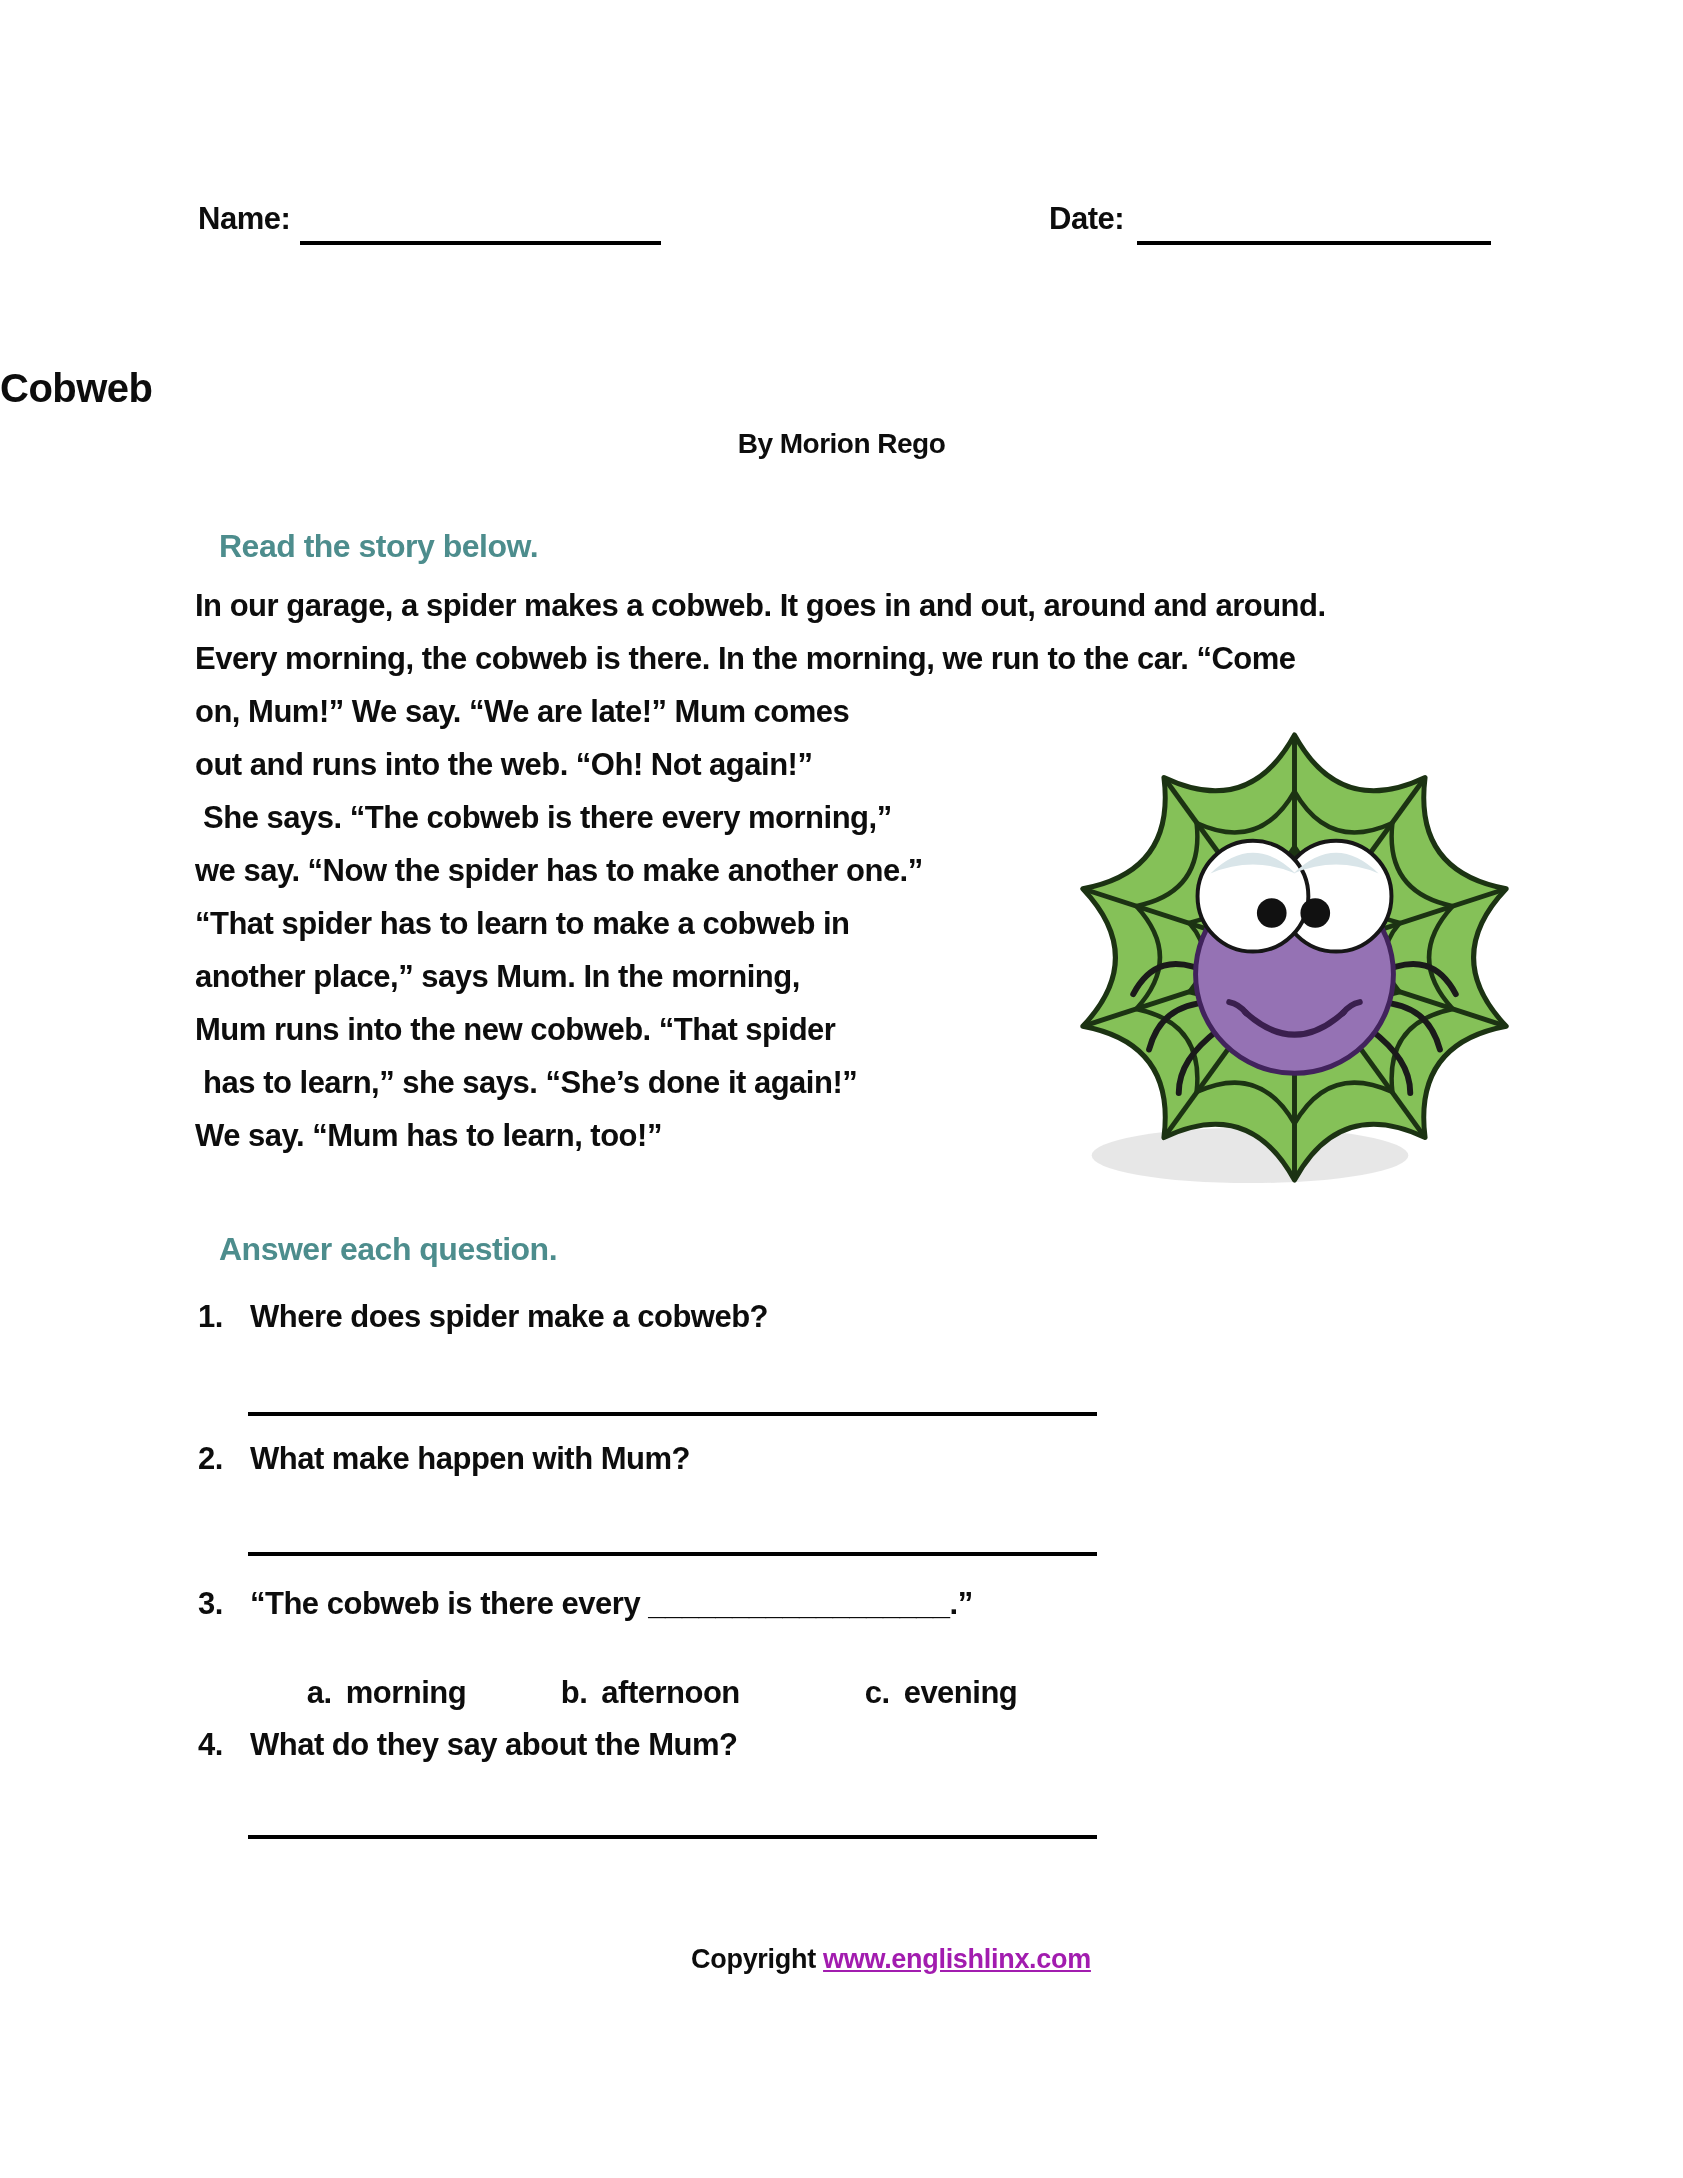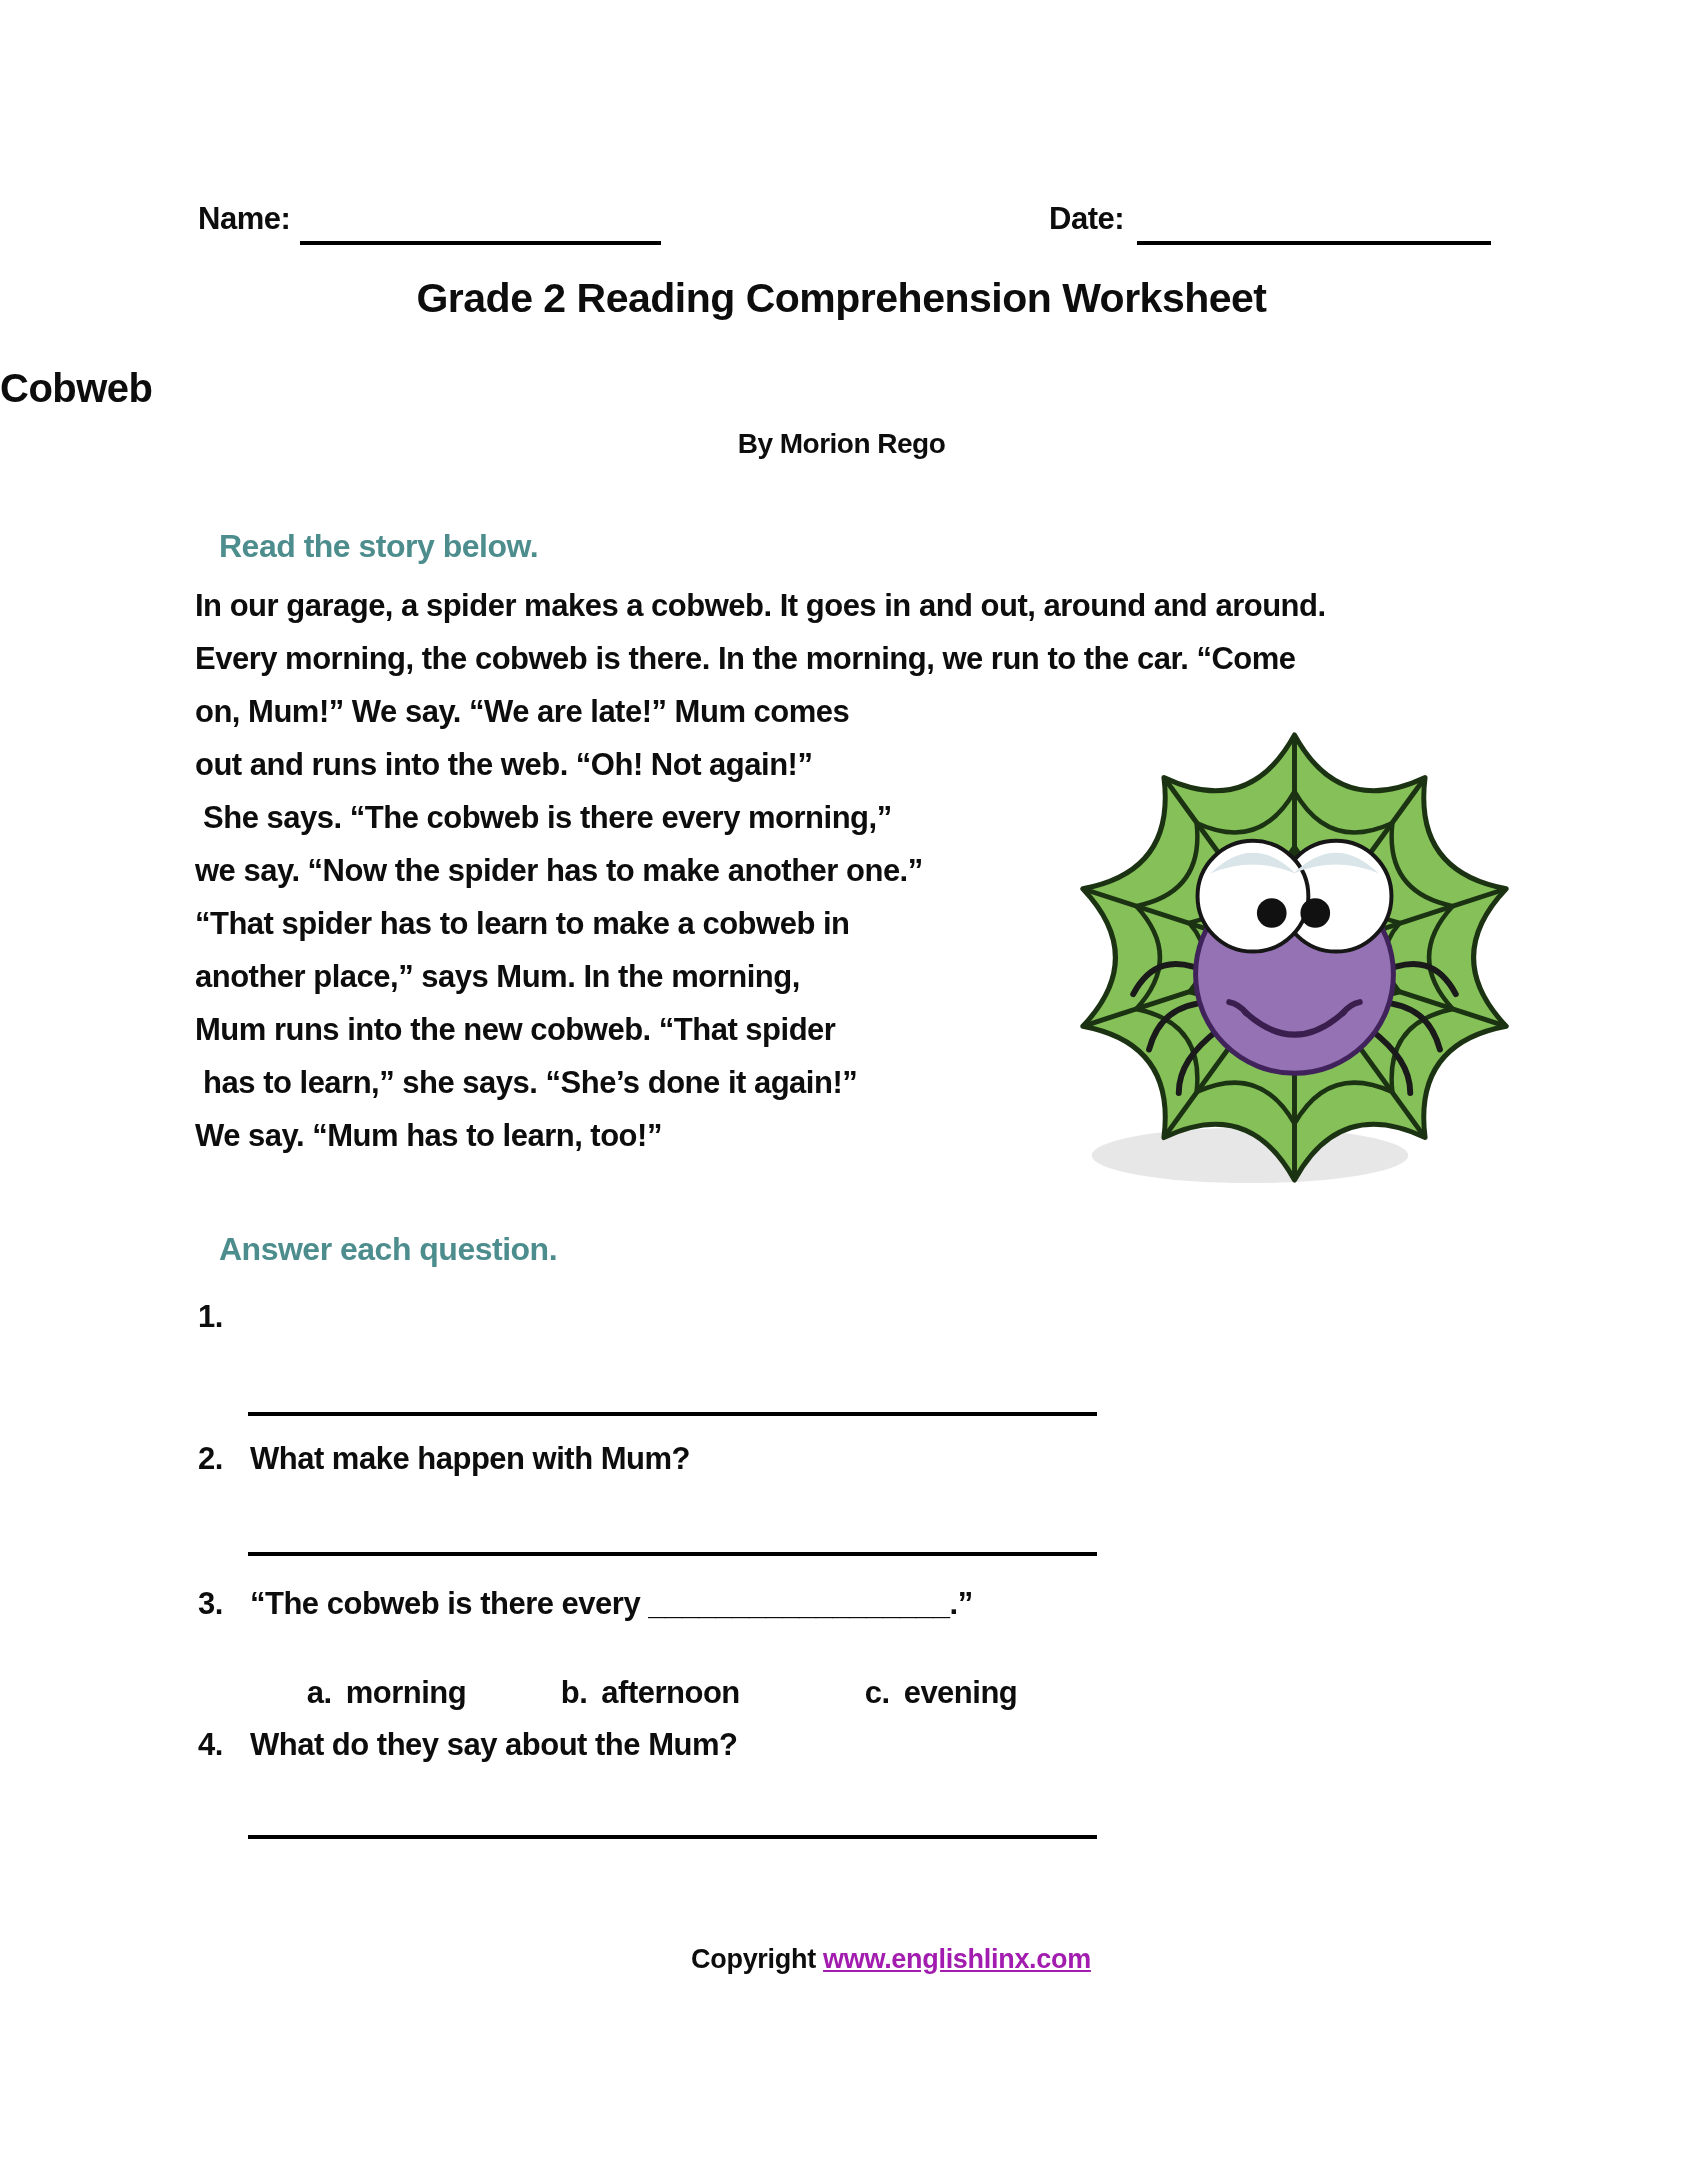--- a/index.html
+++ b/index.html
@@ -36,21 +36,20 @@
 <body>
 
 <div class="page">
 
   <span class="abs hdr-label" style="left:198px;top:201px;">Name:</span>
   <span class="hdr-line" style="left:300px;top:241px;width:361px;"></span>
 
   <span class="abs hdr-label" style="left:1049px;top:201px;">Date:</span>
   <span class="hdr-line" style="left:1137px;top:241px;width:354px;"></span>
 
-  <div class="abs title" style="top:275px;">Grade 2 Reading Comprehension Worksheet</div>
   <div class="abs story-title" style="top:366px;">Cobweb</div>
   <div class="abs byline" style="top:428px;">By Morion Rego</div>
 
   <div class="abs section-heading" style="left:195px;top:528px;">Read the story below.</div>
 
   <div class="story">
     <div class="line">In our garage, a spider makes a cobweb. It goes in and out, around and around.</div>
     <div class="line">Every morning, the cobweb is there. In the morning, we run to the car. “Come</div>
     <div class="line">on, Mum!” We say. “We are late!” Mum comes</div>
     <div class="line">out and runs into the web. “Oh! Not again!”</div>
@@ -114,20 +113,21 @@
     <g fill="none" stroke="#3a1f4e" stroke-width="6" stroke-linecap="round">
       <path d="M 185 300 Q 235 346 285 300"></path>
       <path d="M 186 301 q -7 -9 -17 -11"></path>
       <path d="M 284 301 q 7 -9 17 -11"></path>
     </g>
   </svg>
 
   <div class="abs section-heading" style="left:195px;top:1231px;">Answer each question.</div>
 
   <span class="abs q-number" style="left:198px;top:1299px;">1.</span>
+  <span class="abs q-text" style="left:250px;top:1299px;">Where does spider make a cobweb?</span>
   <div class="answer-line" style="top:1412px;"></div>
 
   <span class="abs q-number" style="left:198px;top:1441px;">2.</span>
   <span class="abs q-text" style="left:250px;top:1441px;">What make happen with Mum?</span>
   <div class="answer-line" style="top:1552px;"></div>
 
   <span class="abs q-number" style="left:198px;top:1586px;">3.</span>
   <span class="abs q-text" style="left:250px;top:1586px;">“The cobweb is there every __________________.”</span>
 
   <span class="abs" style="left:291px;top:1657px;">

